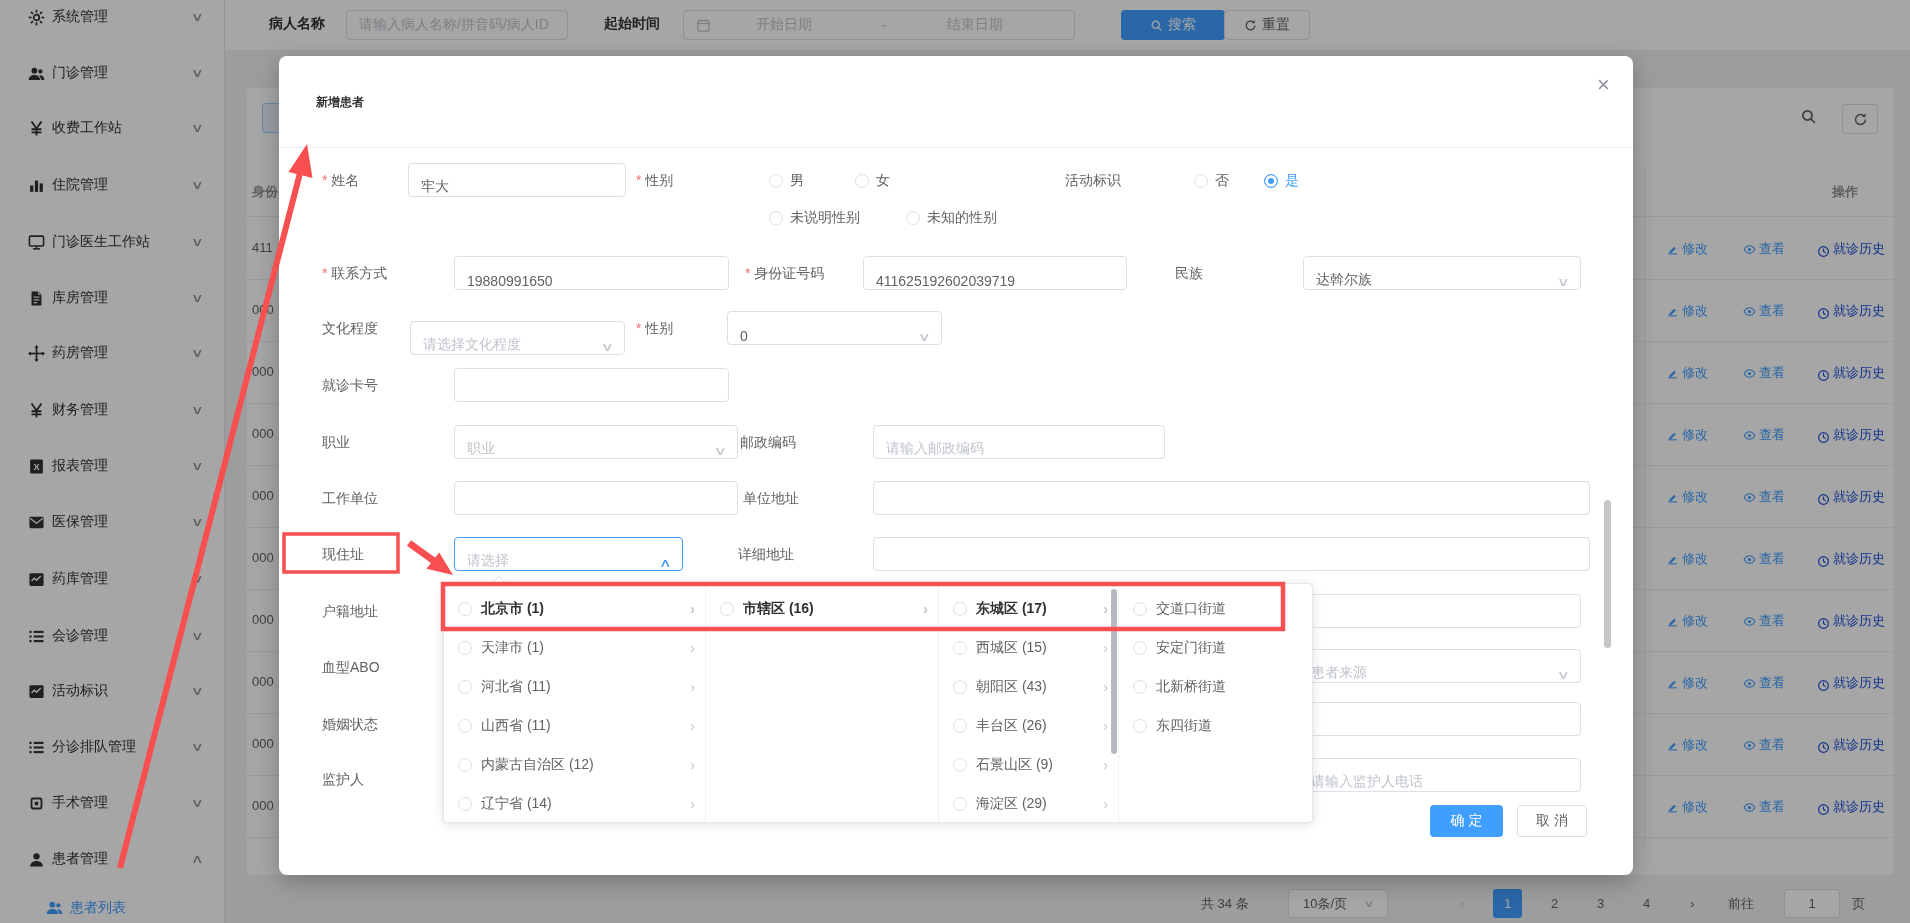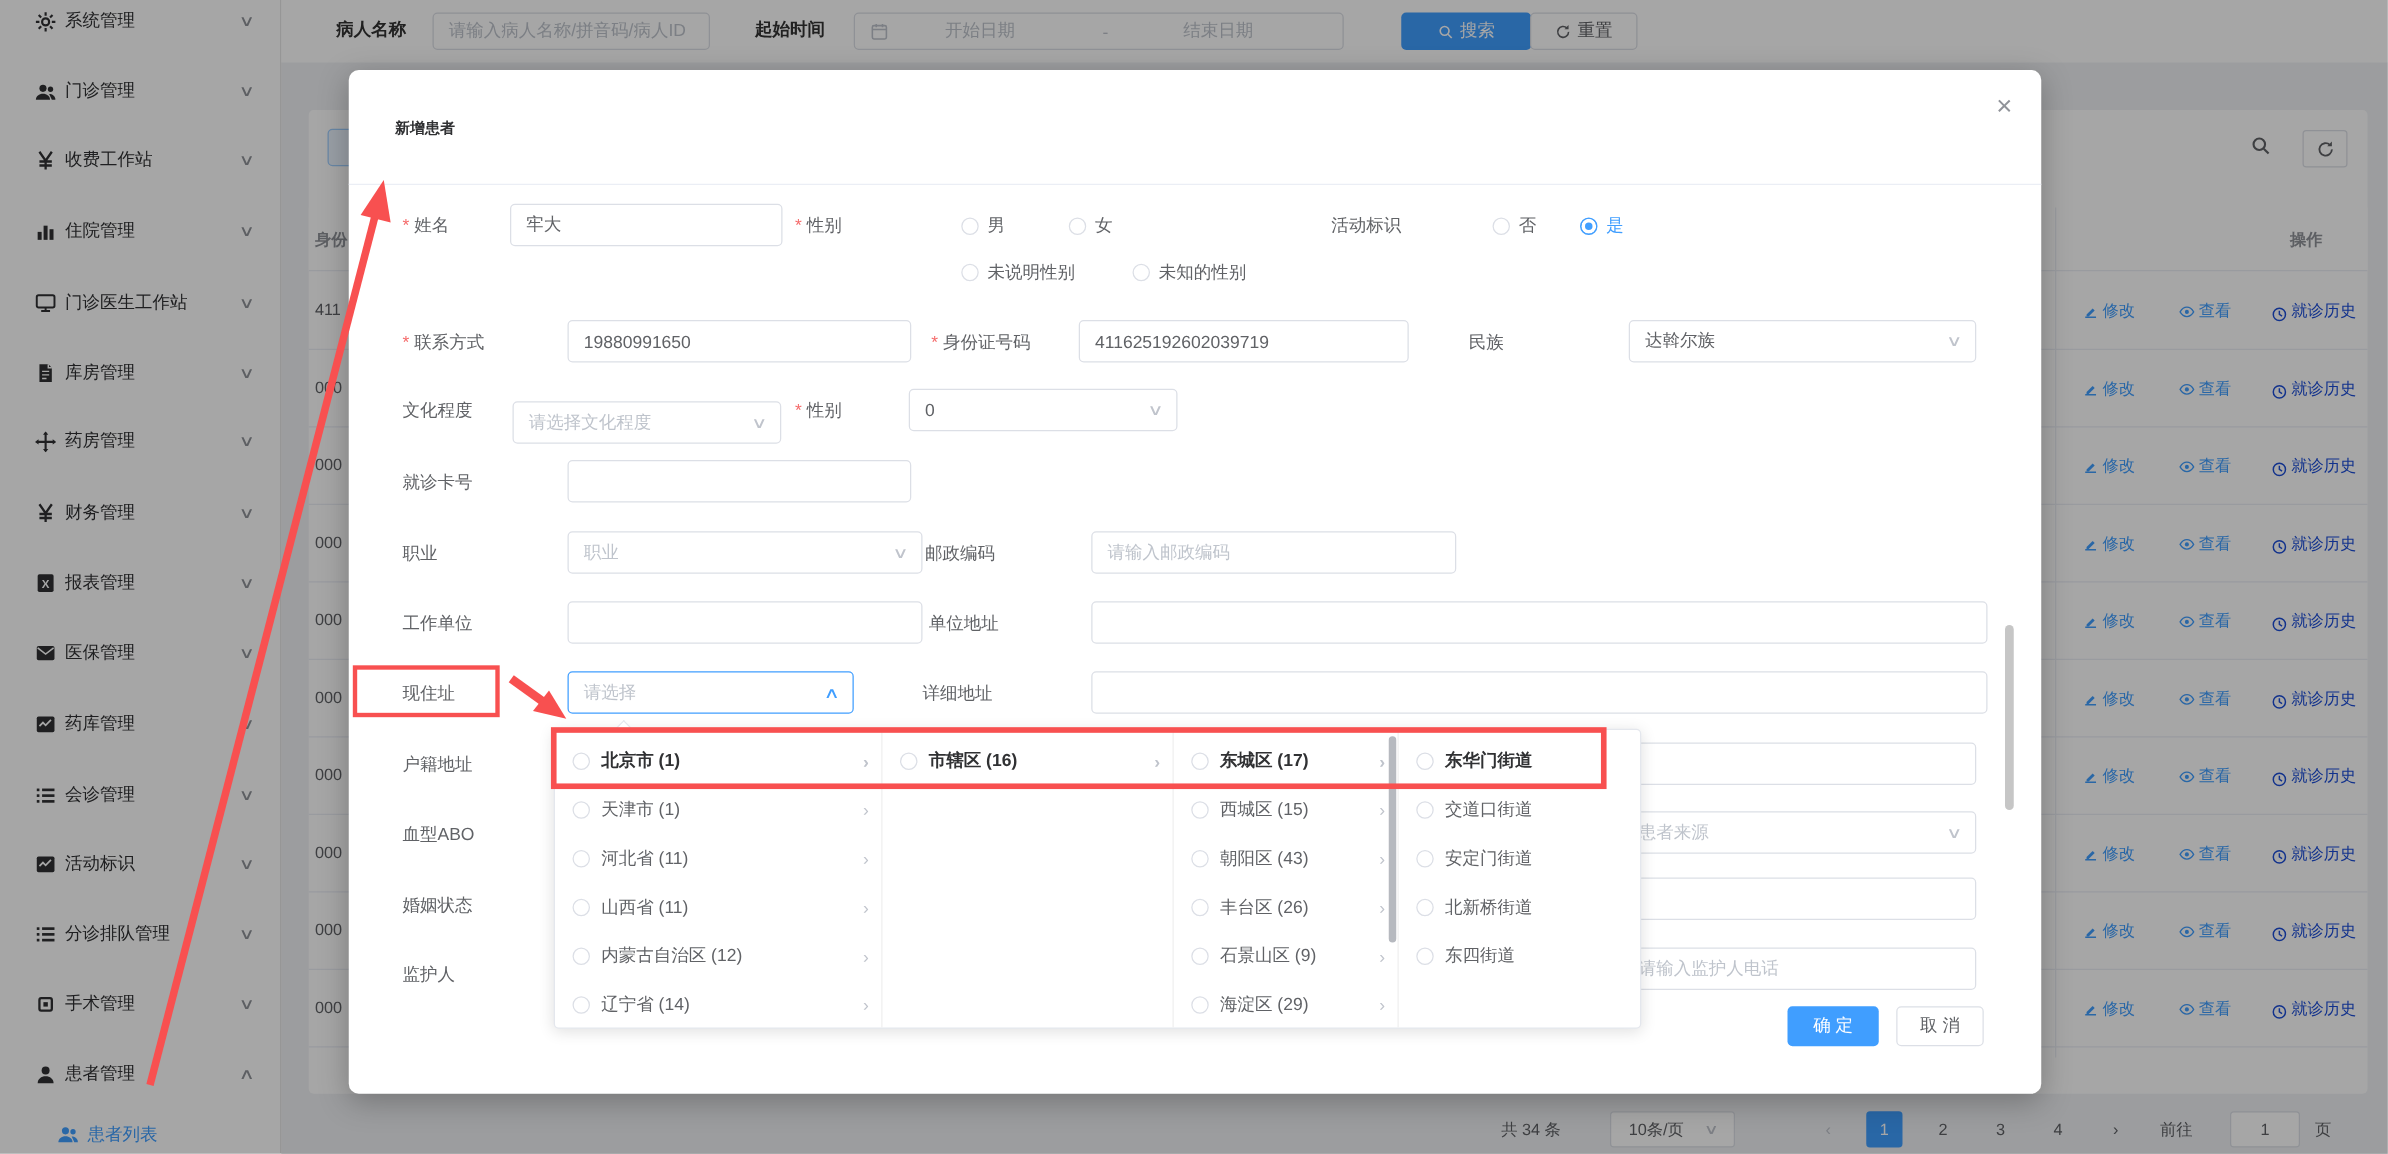--- a/index.html
+++ b/index.html
@@ -46,21 +46,21 @@
   .page-num.active { background:#409eff; color:#fff; }
 
   
   .mask { position:absolute; left:0; top:0; width:1910px; height:923px; background:rgba(0,0,0,0.35); }
   .modal { position:absolute; left:279px; top:56px; width:1354px; height:819px; background:#fff; border-radius:8px; box-shadow:0 6px 24px rgba(0,0,0,.25); }
   .m-title { position:absolute; left:37px; top:38px; font-size:12px; font-weight:bold; color:#303133; }
   .m-close { position:absolute; left:1318px; top:16px; font-size:22px; color:#909399; cursor:pointer; }
   .m-div { position:absolute; left:0; top:91px; width:1354px; height:1px; background:#ebeef5; }
   .f-label { position:absolute; font-size:14px; color:#606266; white-space:nowrap; }
   .req::before { content:"* "; color:#f56c6c; }
-  .f-inp { position:absolute; height:34px; background:#fff; border:1px solid #dcdfe6; border-radius:4px; font-size:14px; color:#606266; display:flex; align-items:center; padding:0 12px; }
+  .f-inp { position:absolute; height:34px; background:#fff; border:1px solid #dcdfe6; border-radius:4px; font-size:14px; color:#606266; display:flex; align-items:flex-end; padding:0 12px; }
   .f-inp .chev { margin-left:auto; color:#c0c4cc; font-size:12px; transform:scaleX(1.5); }
   .f-inp.focus { border-color:#409eff; }
   .radio { display:inline-flex; align-items:center; gap:7px; font-size:14px; color:#606266; cursor:pointer; }
   .rdot { width:14px; height:14px; border:1px solid #dcdfe6; border-radius:50%; background:#fff; }
   .radio.checked { color:#409eff; }
   .radio.checked .rdot { border-color:#409eff; background:#409eff; box-shadow:inset 0 0 0 3px #fff; }
   .m-btn { position:absolute; height:32px; border-radius:4px; font-size:14px; display:flex; align-items:center; justify-content:center; cursor:pointer; }
   .m-scroll { position:absolute; left:1325px; top:444px; width:7px; height:148px; background:#c6c6c6; border-radius:4px; }
 
   
@@ -779,24 +779,20 @@
           <span class="arrow">›</span>
         </div>
       <div class="cas-item">
           <span class="rdot"></span>
           <span>海淀区 (29)</span>
           <span class="arrow">›</span>
         </div>
       <div class="cas-thumb"></div>
     </div>
     <div class="cas-col" style="width:193px">
-      <div class="cas-item bold">
-          <span class="rdot"></span>
-          <span>东华门街道</span>
-        </div>
       <div class="cas-item">
           <span class="rdot"></span>
           <span>交道口街道</span>
         </div>
       <div class="cas-item">
           <span class="rdot"></span>
           <span>安定门街道</span>
         </div>
       <div class="cas-item">
           <span class="rdot"></span>

